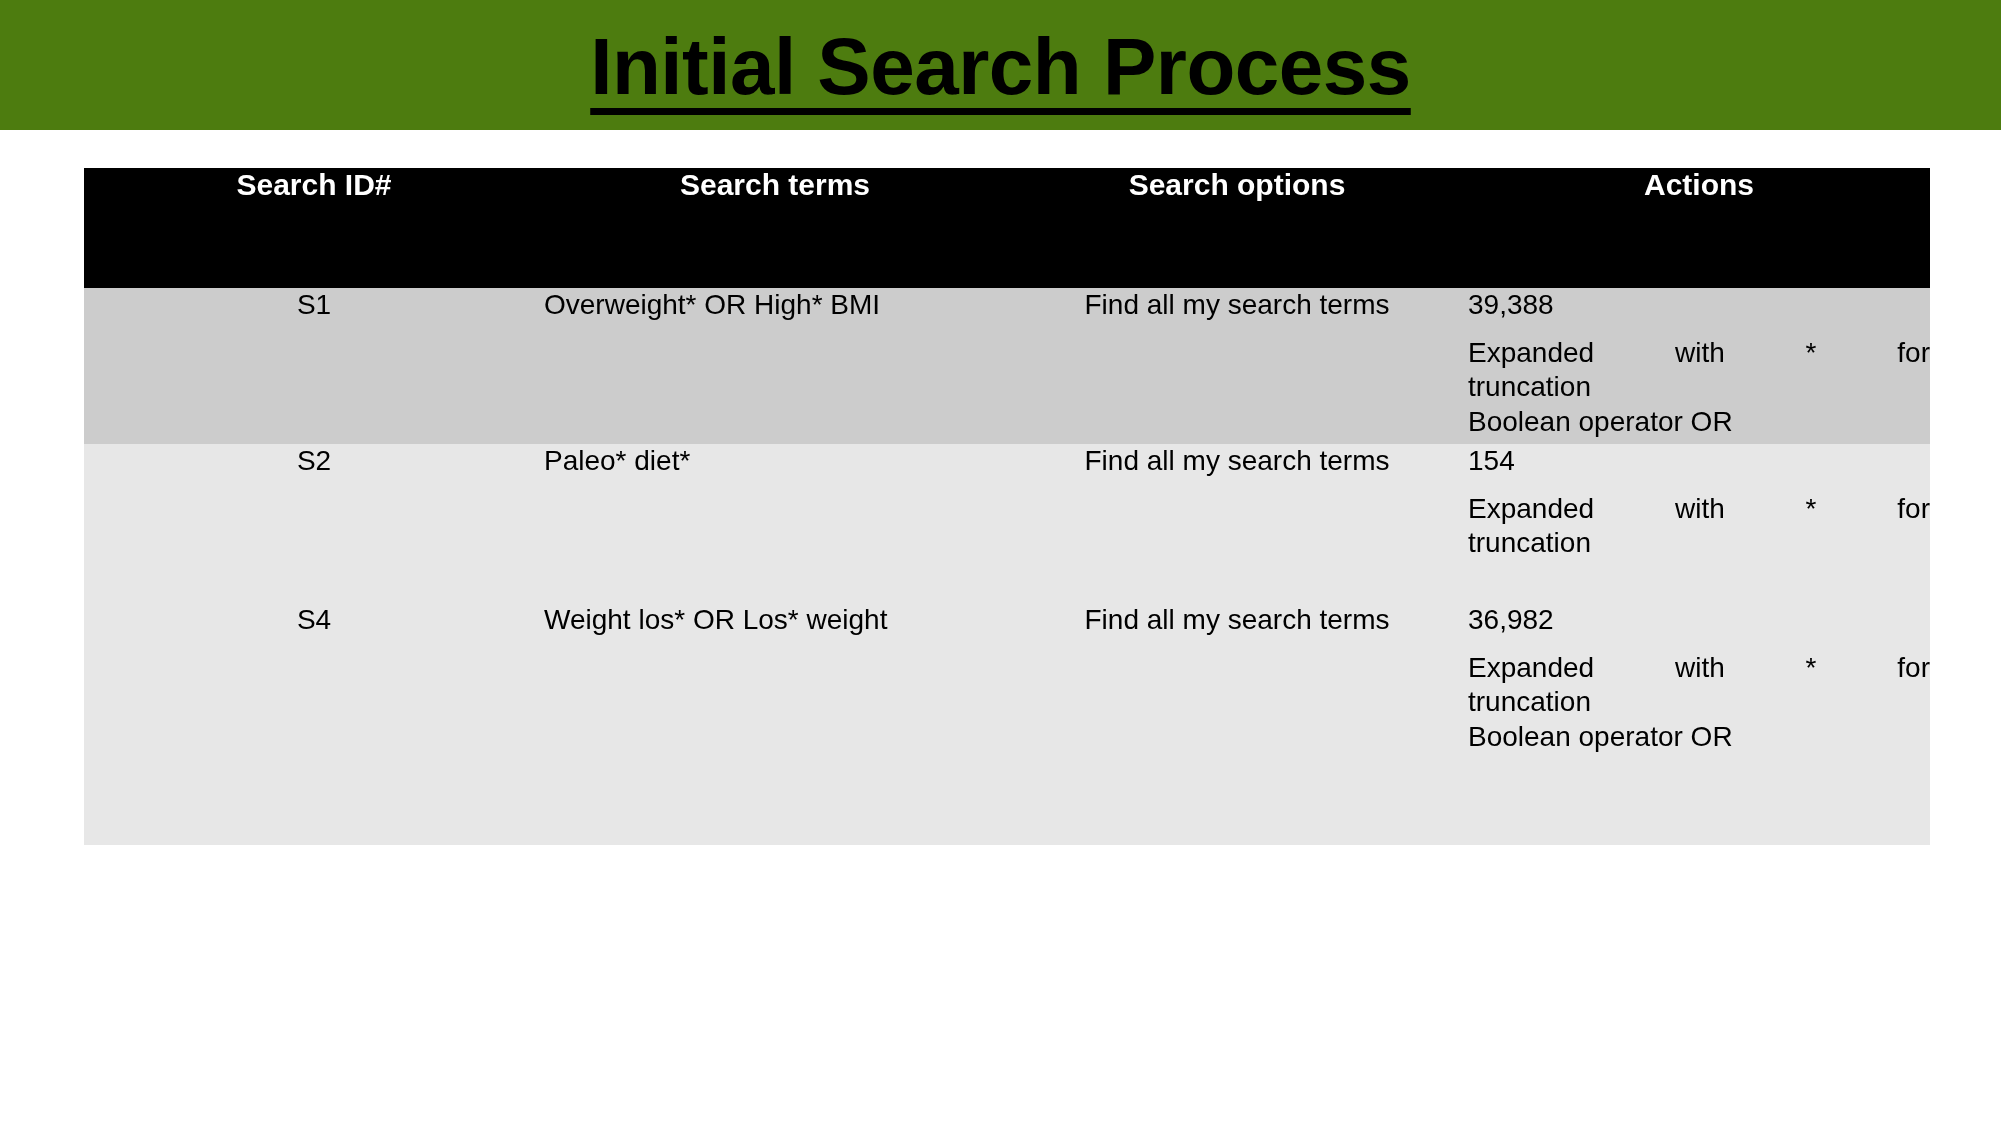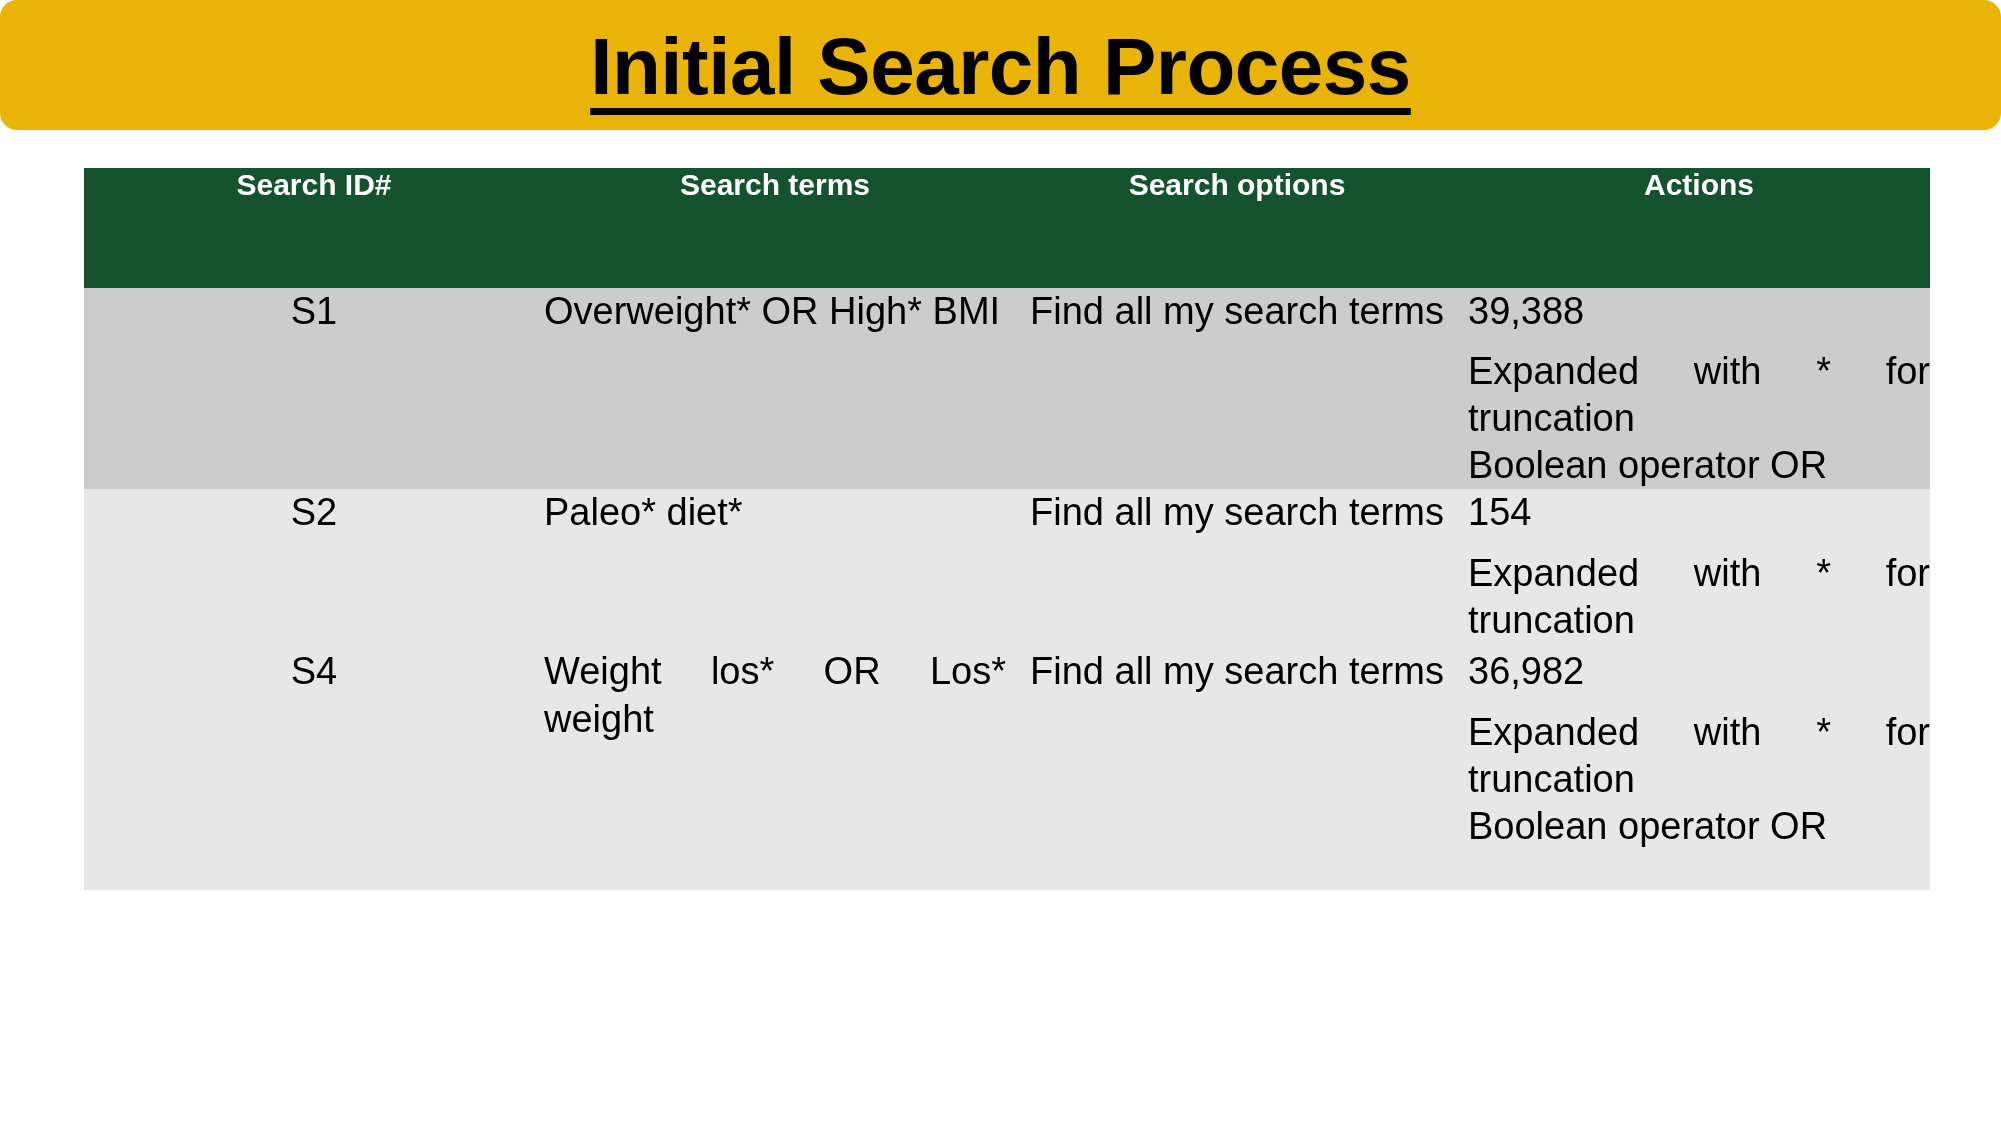--- a/index.html
+++ b/index.html
@@ -15,26 +15,25 @@
     position: relative;
   }
 
   
   #title-banner {
     position: absolute;
     left: 0;
     top: 0;
     width: 2001px;
     height: 130px;
-    background: #eab308;
+    background: #4d7c0f;
     display: flex;
     align-items: center;
     justify-content: center;
     box-sizing: border-box;
-    border-radius: 17px;
   }
   #page-title {
     font-size: 80px;
     font-weight: bold;
     color: #000000;
     letter-spacing: -0.5px;
     line-height: 1;
     text-decoration: underline;
     text-decoration-thickness: 7px;
     text-underline-offset: 14px;
@@ -59,35 +58,35 @@
 
   #search-table th,
   #search-table td {
     vertical-align: top;
     padding: 0;
     border: 0;
   }
 
   
   thead tr th {
-    background: #14532d;
+    background: #000000;
     color: #ffffff;
     font-size: 30px;
     font-weight: bold;
     text-align: center;
     height: 120px;
     box-sizing: border-box;
     padding: 18px 10px 0 10px;
     border-right: 4px solid #ffffff;
   }
   thead tr th:last-child { border-right: 0; }
 
   
   tbody tr td {
-    font-size: 38px;
+    font-size: 28px;
     color: #000000;
     line-height: 1.24;
     box-sizing: border-box;
     padding: 10px 14px 10px 14px;
     border-right: 4px solid #ffffff;
     border-bottom: 4px solid #ffffff;
   }
   tbody tr td:last-child { border-right: 0; }
   tbody tr:last-child td { border-bottom: 0; }
 

